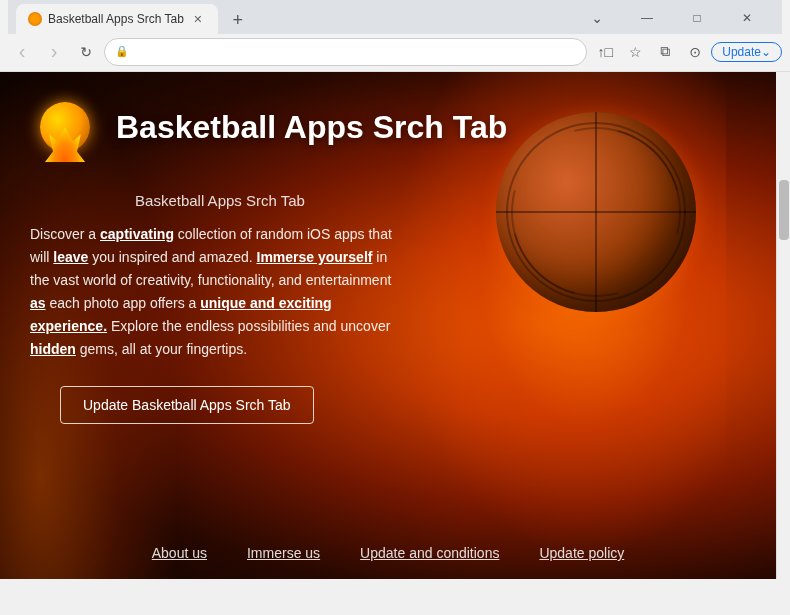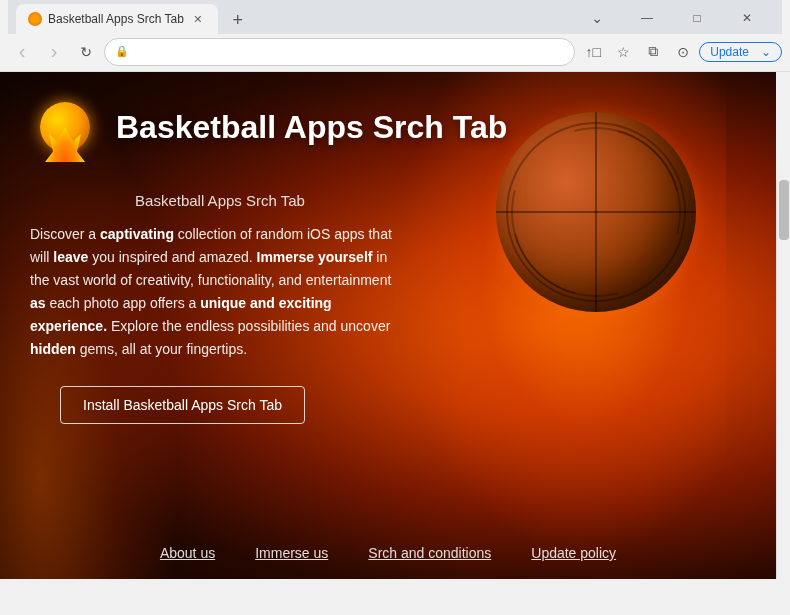--- a/index.html
+++ b/index.html
@@ -131,21 +131,21 @@
     }
 
     .update-btn {
       background: transparent;
       border: 1px solid #1a73e8;
       border-radius: 14px;
       color: #1a73e8;
       padding: 2px 10px;
       font-size: 12px;
       cursor: pointer;
-      display: flex; align-items: center; gap: 12px;
+      display: flex; align-items: center; gap: 0;
     }
 
     .scrollbar-area {
       position: absolute;
       right: 0;
       top: 108px;
       width: 14px;
       height: 507px;
       background: #f0f0f0;
       border-left: 1px solid #ddd;
@@ -317,20 +317,21 @@
     .content-description {
       font-size: 14px;
       color: rgba(255,255,255,0.9);
       line-height: 1.65;
       margin-bottom: 24px;
     }
 
     .content-description strong {
       color: white;
       font-weight: 600;
+      text-decoration: underline;
     }
 
     .install-btn {
       display: inline-block;
       background: transparent;
       border: 1.5px solid rgba(255,255,255,0.8);
       border-radius: 4px;
       color: white;
       padding: 10px 22px;
       font-size: 14px;
@@ -436,24 +437,24 @@
       </div>
       <div class="logo-title">Basketball Apps Srch Tab</div>
     </div>
 
     <div class="content-box">
       <div class="content-subtitle">Basketball Apps Srch Tab</div>
       <div class="content-description">
         Discover a <strong>captivating</strong> collection of random iOS apps that will <strong>leave</strong> you inspired and amazed. <strong>Immerse yourself</strong> in the vast world of creativity, functionality, and entertainment <strong>as</strong> each photo app offers a <strong>unique and exciting experience.</strong> Explore the endless possibilities and uncover <strong>hidden</strong> gems, all at your fingertips.
       </div>
       <button class="install-btn">
-        <span>Install Basketball Apps Srch Tab</span>
+        <span>Update Basketball Apps Srch Tab</span>
       </button>
     </div>
 
     <div class="footer-links">
       <a class="footer-link">About us</a>
       <a class="footer-link">Immerse us</a>
-      <a class="footer-link">Srch and conditions</a>
+      <a class="footer-link">Update and conditions</a>
       <a class="footer-link">Update policy</a>
     </div>
   </div>
 </div>
 
 </body></html>

